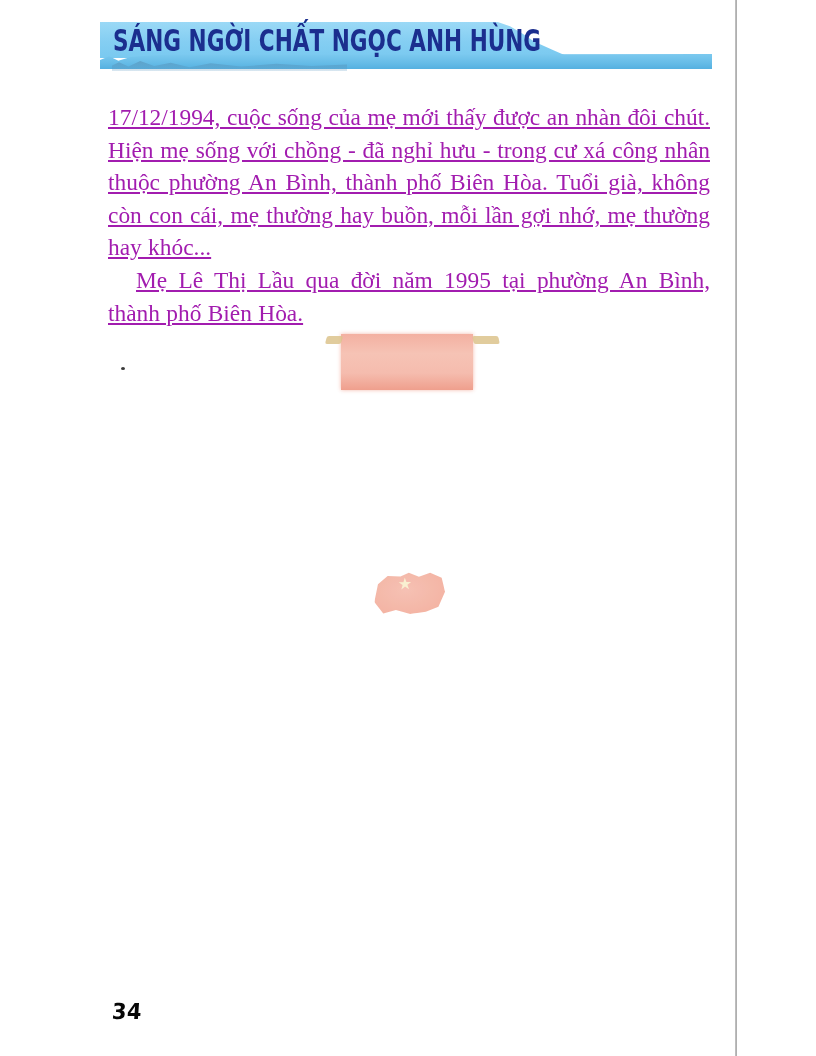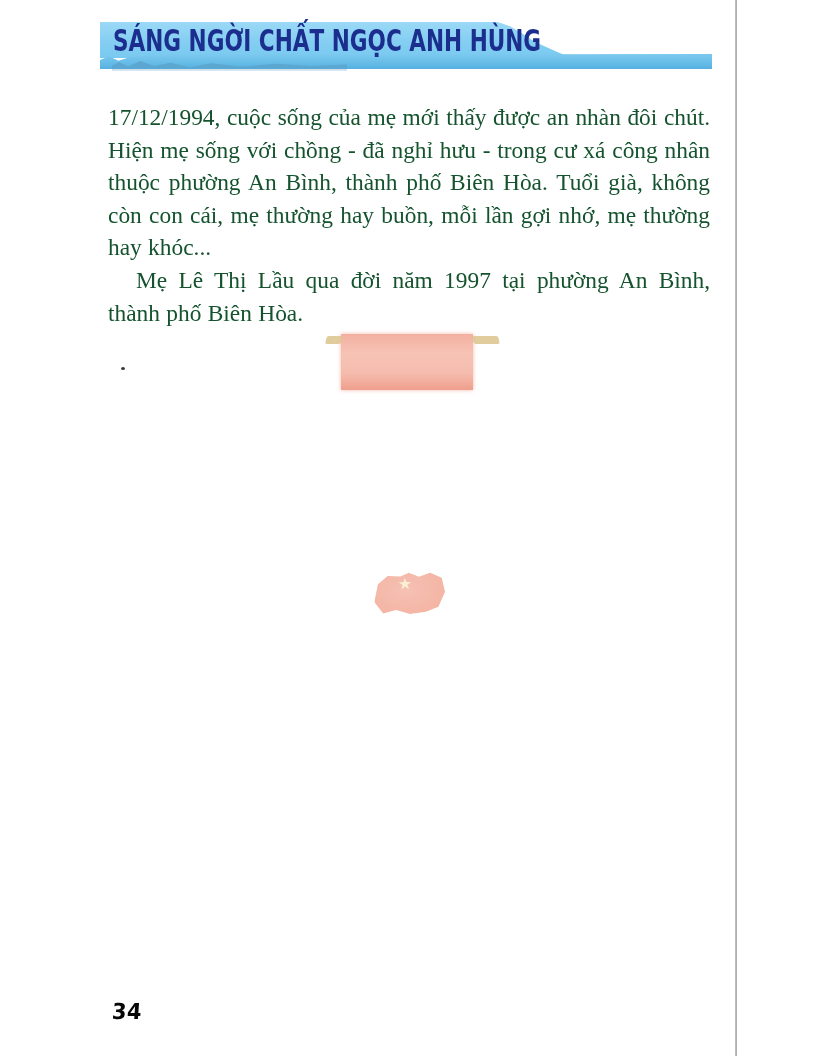--- a/index.html
+++ b/index.html
@@ -57,23 +57,24 @@
     background: rgba(220,195,140,0.85);
     border-radius: 2px; z-index: 1;
   }
   .bleed-wing.left  { left: -15px; width: 16px; transform: skewX(-15deg); }
   .bleed-wing.right { right: -26px; width: 26px; transform: skewX(12deg); }
 
   
   .body-text {
     position: absolute; left: 108px; top: 101px; width: 602px;
     z-index: 2;
-    color: #14532d;
+    color: #a21caf;
     font-size: 23.4px; line-height: 32.6px;
     text-align: justify;
+    text-decoration: underline;
   }
   .body-text p { margin: 0; word-spacing: 0.5px; }
   .body-text p.indent { text-indent: 28px; }
 
   
   .speck {
     position: absolute; left: 121px; top: 367px;
     width: 4px; height: 3px; border-radius: 50%;
     background: #3a3a3a; z-index: 2;
   }
@@ -118,21 +119,21 @@
     <div class="banner-title">SÁNG NGỜI CHẤT NGỌC ANH HÙNG</div>
   </div>
 
   <div class="bleed-rect">
     <div class="bleed-wing left"></div>
     <div class="bleed-wing right"></div>
   </div>
 
   <div class="body-text">
     <p class="para">17/12/1994, cuộc sống của mẹ mới thấy được an nhàn đôi chút. Hiện mẹ sống với chồng - đã nghỉ hưu - trong cư xá công nhân thuộc phường An Bình, thành phố Biên Hòa. Tuổi già, không còn con cái, mẹ thường hay buồn, mỗi lần gợi nhớ, mẹ thường hay khóc...</p>
-    <p class="para indent">Mẹ Lê Thị Lầu qua đời năm 1997 tại phường An Bình, thành phố Biên Hòa.</p>
+    <p class="para indent">Mẹ Lê Thị Lầu qua đời năm 1995 tại phường An Bình, thành phố Biên Hòa.</p>
   </div>
 
   <div class="speck"></div>
 
   <div class="flag-bleed">
     <span class="flag-star">★</span>
   </div>
 
   <div class="page-number">34</div>
 

